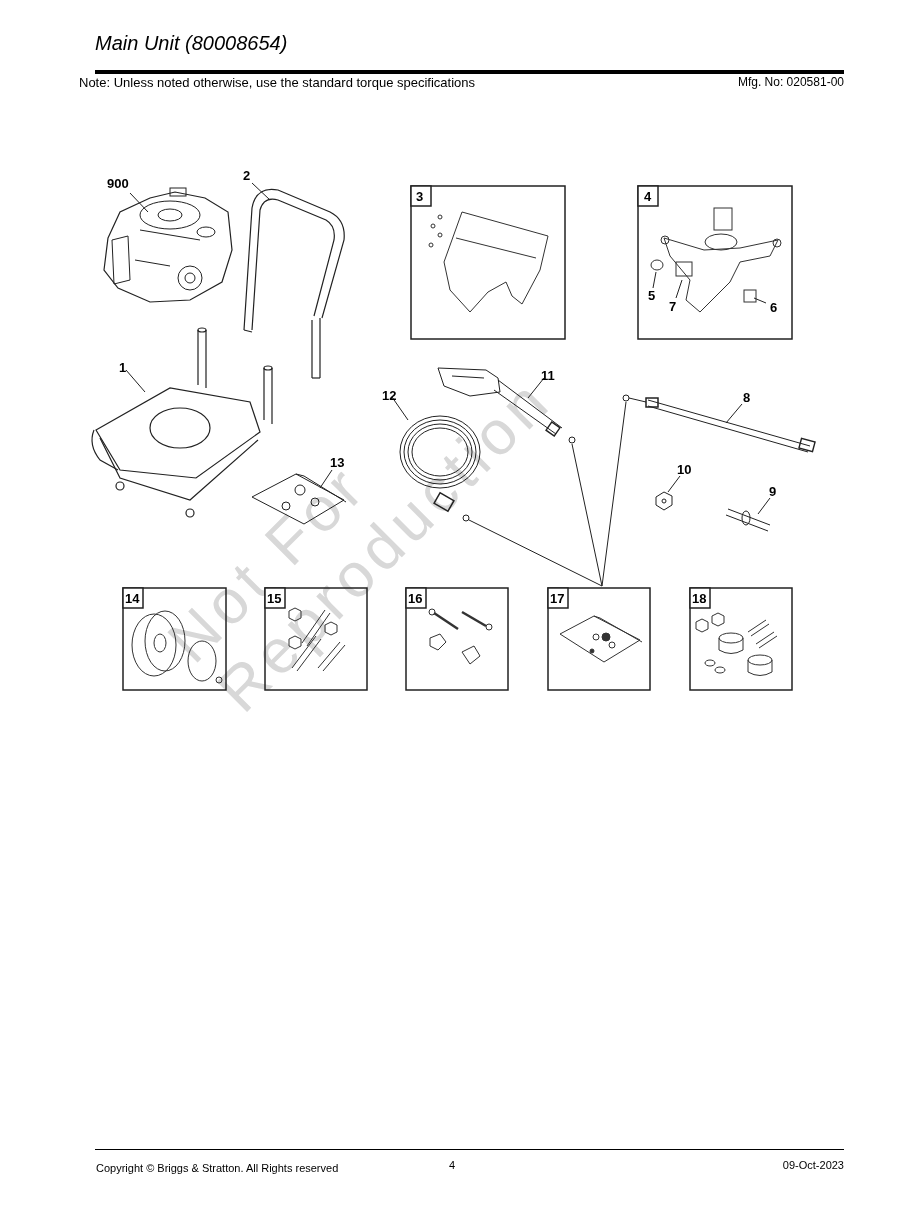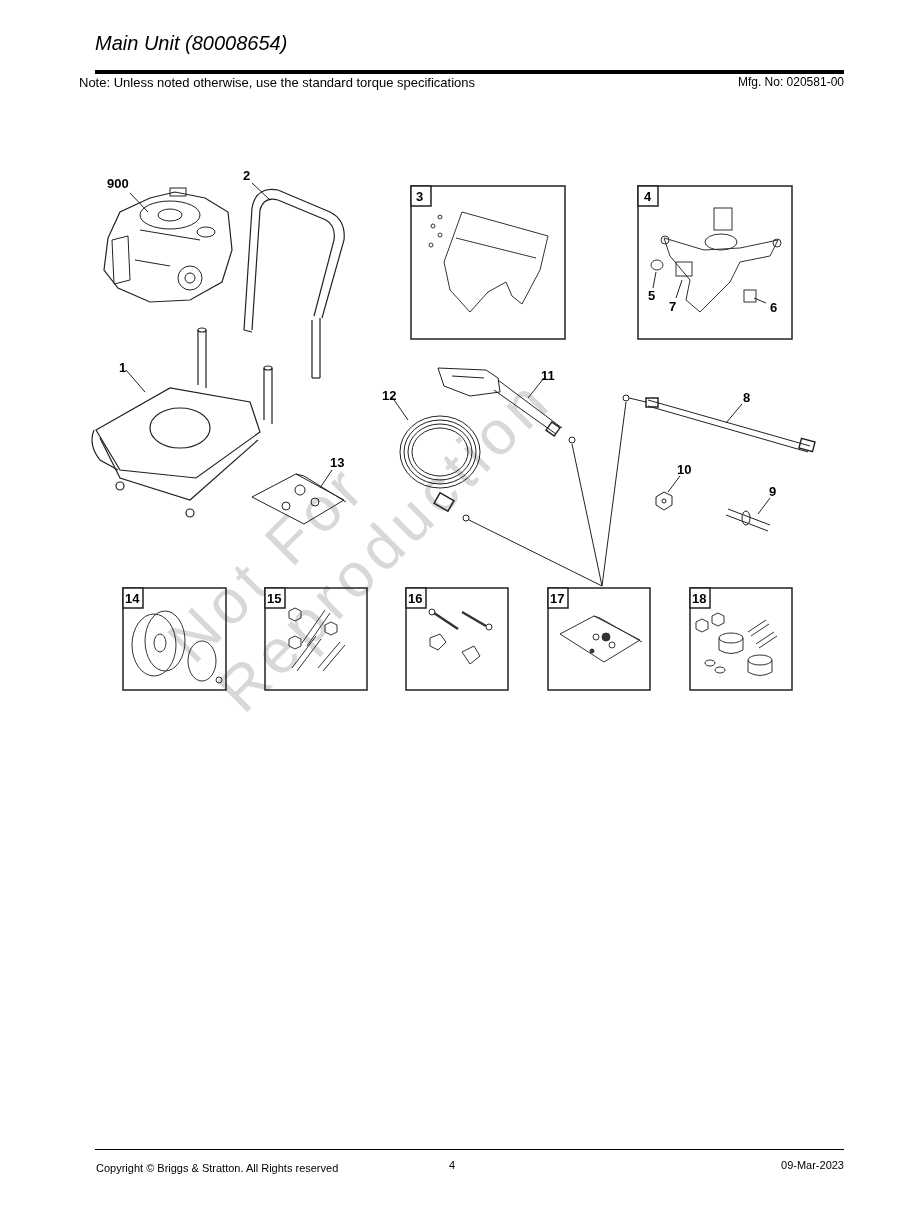--- a/index.html
+++ b/index.html
@@ -246,13 +246,13 @@
       <path d="M748 660 L748 672 Q760 679 772 672 L772 660"></path>
       <ellipse cx="710" cy="663" rx="5" ry="3"></ellipse>
       <ellipse cx="720" cy="670" rx="5" ry="3"></ellipse>
     </g>
   </g>
 </svg>
 
 <div class="rule-foot"></div>
 <div class="copyright">Copyright ©  Briggs &amp; Stratton. All Rights reserved</div>
 <div class="pageno">4</div>
-<div class="date">09-Mar-2023</div>
+<div class="date">09-Oct-2023</div>
 
 </body></html>

